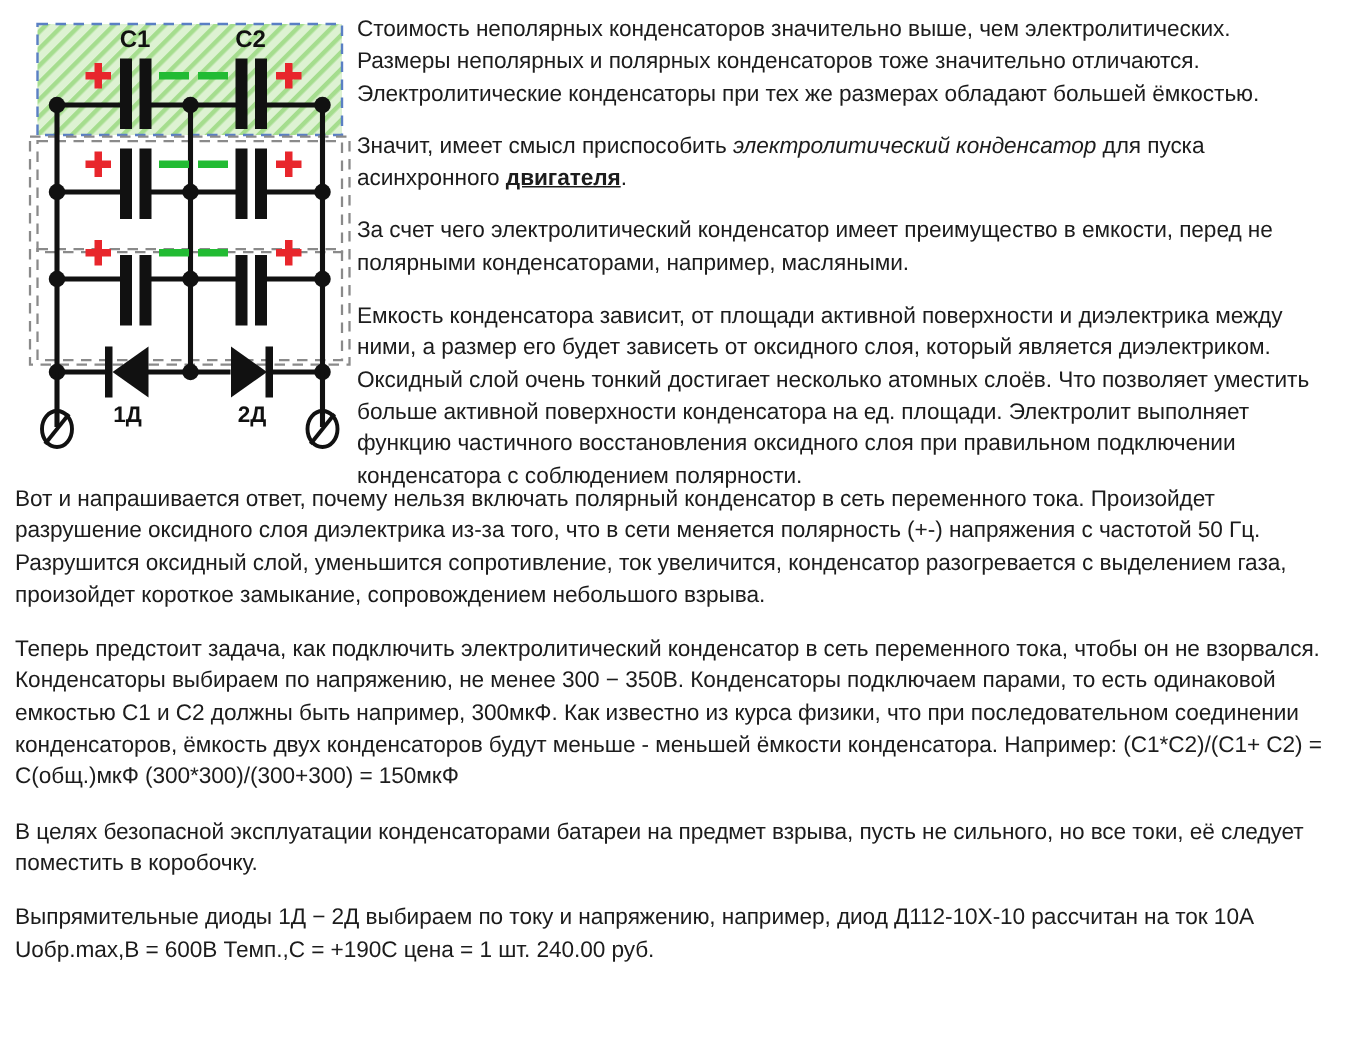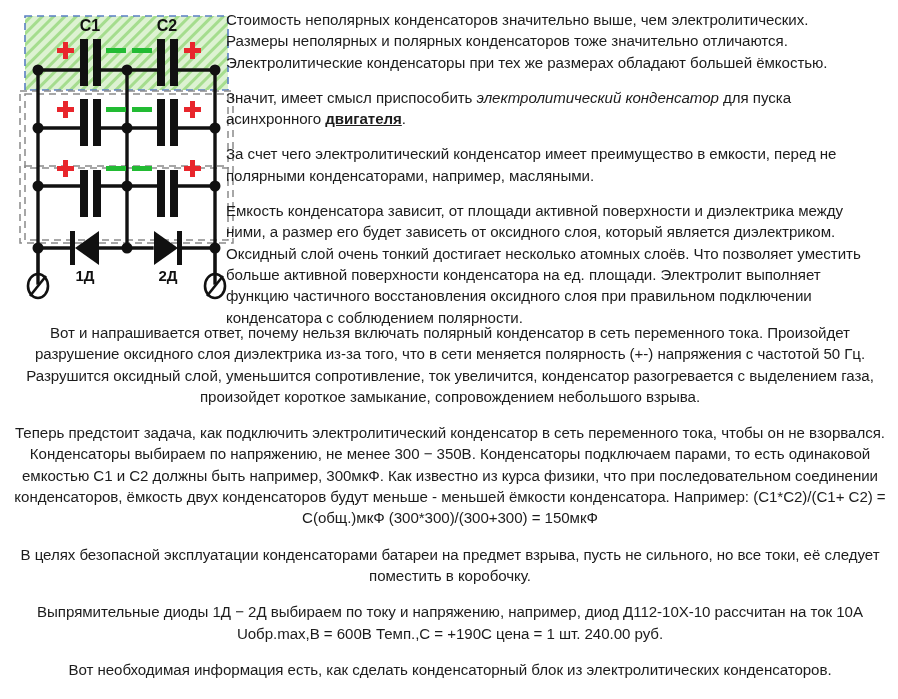--- a/index.html
+++ b/index.html
@@ -35,21 +35,21 @@
     top: 0;
     width: 238px;
     height: 318px;
   }
   .schematic svg {
     display: block;
   }
 
   .right-col {
     position: absolute;
-    left: 226px;
+    left: 238px;
     top: 9px;
     width: 656px;
   }
 
   
   .para {
     font-size: 15.1px;
     line-height: 21.3px;
     margin: 0 0 14px 0;
     color: #1c1c1c;
@@ -58,21 +58,21 @@
   .para:last-child { margin-bottom: 16px; }
   .para em { font-style: italic; }
   .para b { font-weight: bold; text-decoration: underline; }
 
   .lower-area {
     position: absolute;
     left: 10px;
     top: 322px;
     width: 880px;
   }
-  .lower-area .para { margin-bottom: 15px; text-align: center; }
+  .lower-area .para { margin-bottom: 15px; }
 </style>
 </head>
 <body>
 
 <div class="page">
 
   <div class="top-area">
 
     <div class="schematic">
       <svg width="238" height="318" viewBox="0 0 238 318" xmlns="http://www.w3.org/2000/svg">
@@ -255,16 +255,15 @@
       <p class="para">Емкость конденсатора зависит, от площади активной поверхности и диэлектрика между ними, а размер его будет зависеть от оксидного слоя, который является диэлектриком. Оксидный слой очень тонкий достигает несколько атомных слоёв. Что позволяет уместить больше активной поверхности конденсатора на ед. площади. Электролит выполняет функцию частичного восстановления оксидного слоя при правильном подключении конденсатора с соблюдением полярности.</p>
     </div>
   </div>
 
   <div class="lower-area">
     <p class="para">Вот и напрашивается ответ, почему нельзя включать полярный конденсатор в сеть переменного тока. Произойдет разрушение оксидного слоя диэлектрика из-за того, что в сети меняется полярность (+-) напряжения с частотой 50 Гц. Разрушится оксидный слой, уменьшится сопротивление, ток увеличится, конденсатор разогревается с выделением газа, произойдет короткое замыкание, сопровождением небольшого взрыва.</p>
     <p class="para" style="white-space:pre-line">Теперь предстоит задача, как подключить электролитический конденсатор в сеть переменного тока, чтобы он не взорвался.
 Конденсаторы выбираем по напряжению, не менее 300 − 350В. Конденсаторы подключаем парами, то есть одинаковой емкостью С1 и С2 должны быть например, 300мкФ. Как известно из курса физики, что при последовательном соединении конденсаторов, ёмкость двух конденсаторов будут меньше - меньшей ёмкости конденсатора. Например: (С1*С2)/(С1+ С2) = С(общ.)мкФ (300*300)/(300+300) = 150мкФ</p>
     <p class="para">В целях безопасной эксплуатации конденсаторами батареи на предмет взрыва, пусть не сильного, но все токи, её следует поместить в коробочку.</p>
     <p class="para">Выпрямительные диоды 1Д − 2Д выбираем по току и напряжению, например, диод Д112-10Х-10 рассчитан на ток 10А Uобр.max,В = 600В Темп.,С = +190С цена = 1 шт. 240.00 руб.</p>
-    <p class="para">Вот необходимая информация есть, как сделать конденсаторный блок из электролитических конденсаторов.</p>
   </div>
 
 </div>
 
 </body></html>

